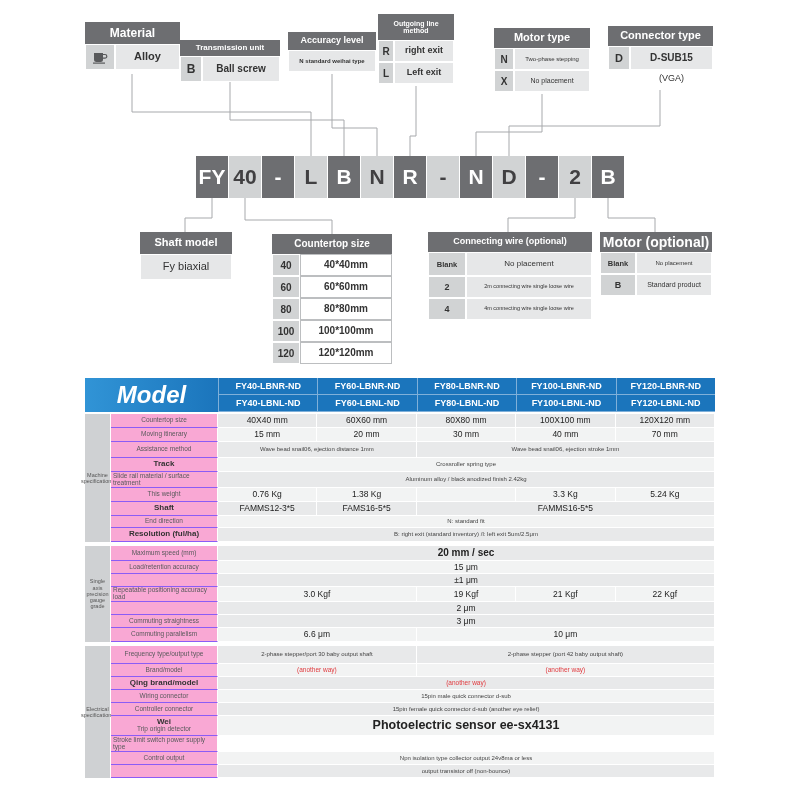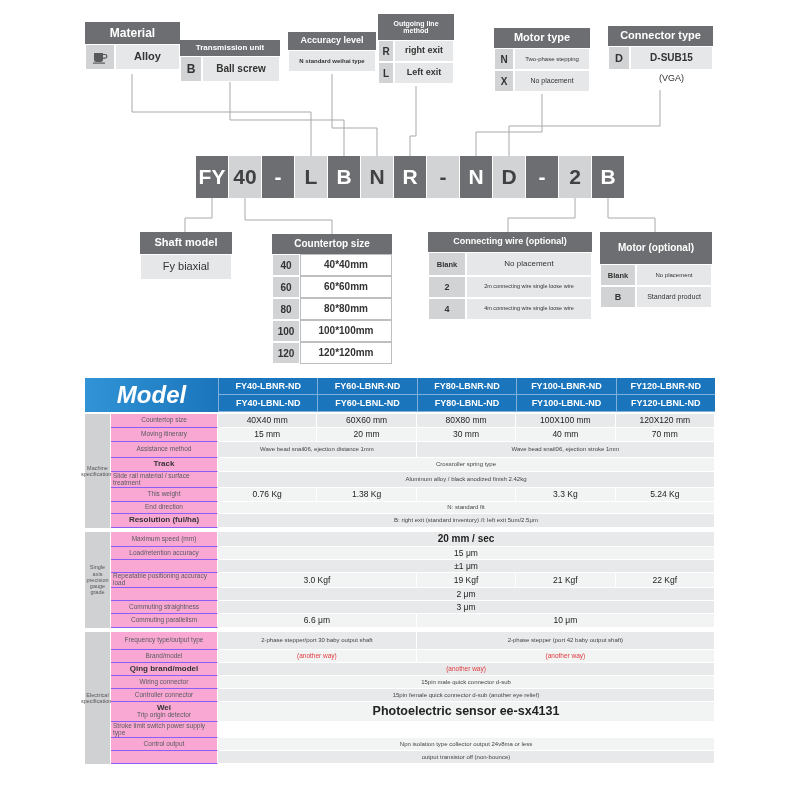--- a/index.html
+++ b/index.html
@@ -189,21 +189,21 @@
       <div class="lcode" style="width:38px;font-size:9px">2</div>
       <div class="llab" style="flex:1;font-size:5.5px">2m connecting wire single loose wire</div>
     </div>
     <div class="lrow" style="height:22px">
       <div class="lcode" style="width:38px;font-size:9px">4</div>
       <div class="llab" style="flex:1;font-size:5.5px">4m connecting wire single loose wire</div>
     </div>
   </div>
 
   <div class="abs legend" style="left:600px;top:232px;width:112px">
-    <div class="t" style="height:32px;font-size:10px">Motor (optional)</div>
+    <div class="t" style="height:20px;font-size:14px">Motor (optional)</div>
     <div class="lrow" style="height:22px">
       <div class="lcode" style="width:36px;font-size:7.5px">Blank</div>
       <div class="llab" style="flex:1;font-size:6px">No placement</div>
     </div>
     <div class="lrow" style="height:22px">
       <div class="lcode" style="width:36px;font-size:9px">B</div>
       <div class="llab" style="flex:1;font-size:7px">Standard product</div>
     </div>
   </div>
 
@@ -255,20 +255,26 @@
           <div class="val ra tiny" style="grid-column:span 5">Aluminum alloy / black anodized finish 2.42kg</div>
         </div>
         <div class="trow" style="height:14px">
           <div class="lbl">This weight</div>
           <div class="val rb">0.76 Kg</div>
           <div class="val rb">1.38 Kg</div>
           <div class="val rb"></div>
           <div class="val rb">3.3 Kg</div>
           <div class="val rb">5.24 Kg</div>
         </div>
+        <div class="trow" style="height:14px">
+          <div class="lbl lblb">Shaft</div>
+          <div class="val ra">FAMMS12-3*5</div>
+          <div class="val ra">FAMS16-5*5</div>
+          <div class="val ra" style="grid-column:span 3">FAMMS16-5*5</div>
+        </div>
         <div class="trow" style="height:12px">
           <div class="lbl">End direction</div>
           <div class="val rb tiny" style="grid-column:span 5">N: standard fit</div>
         </div>
         <div class="trow" style="height:14px">
           <div class="lbl lblb">Resolution (ful/ha)</div>
           <div class="val ra tiny" style="grid-column:span 5">B: right exit (standard inventory) /l: left exit 5um/2.5μm</div>
         </div>
       </div>
     </div>

